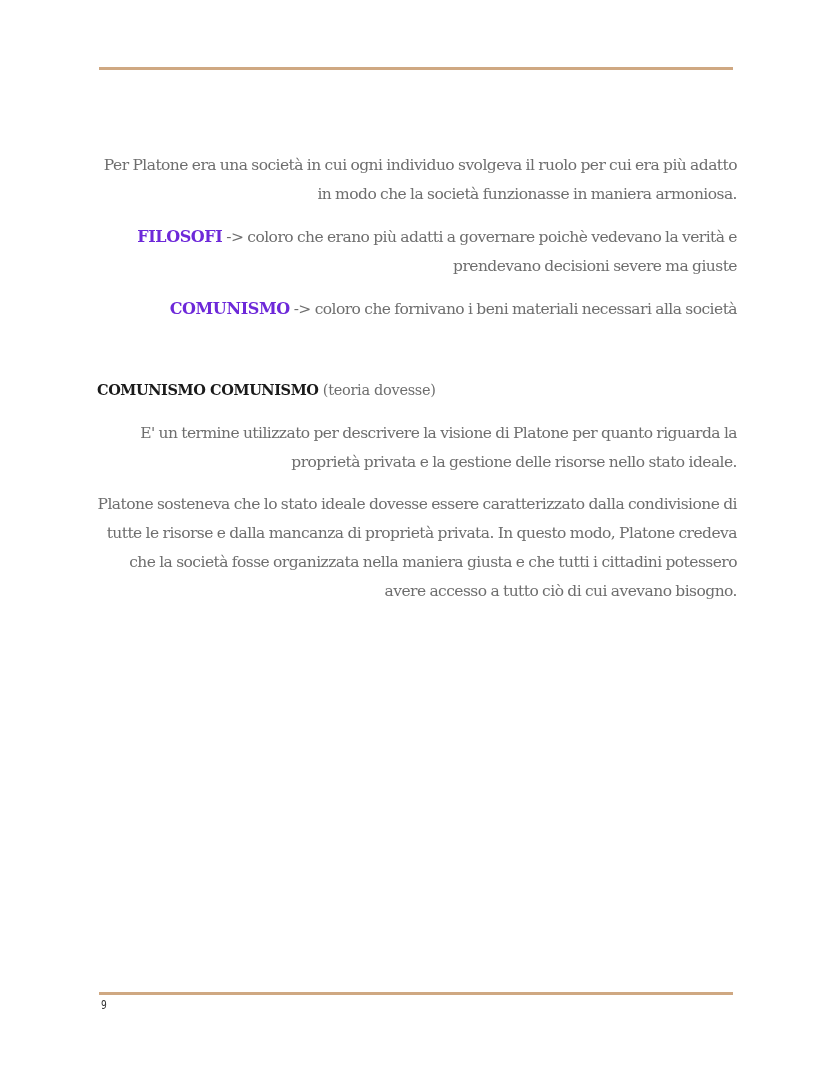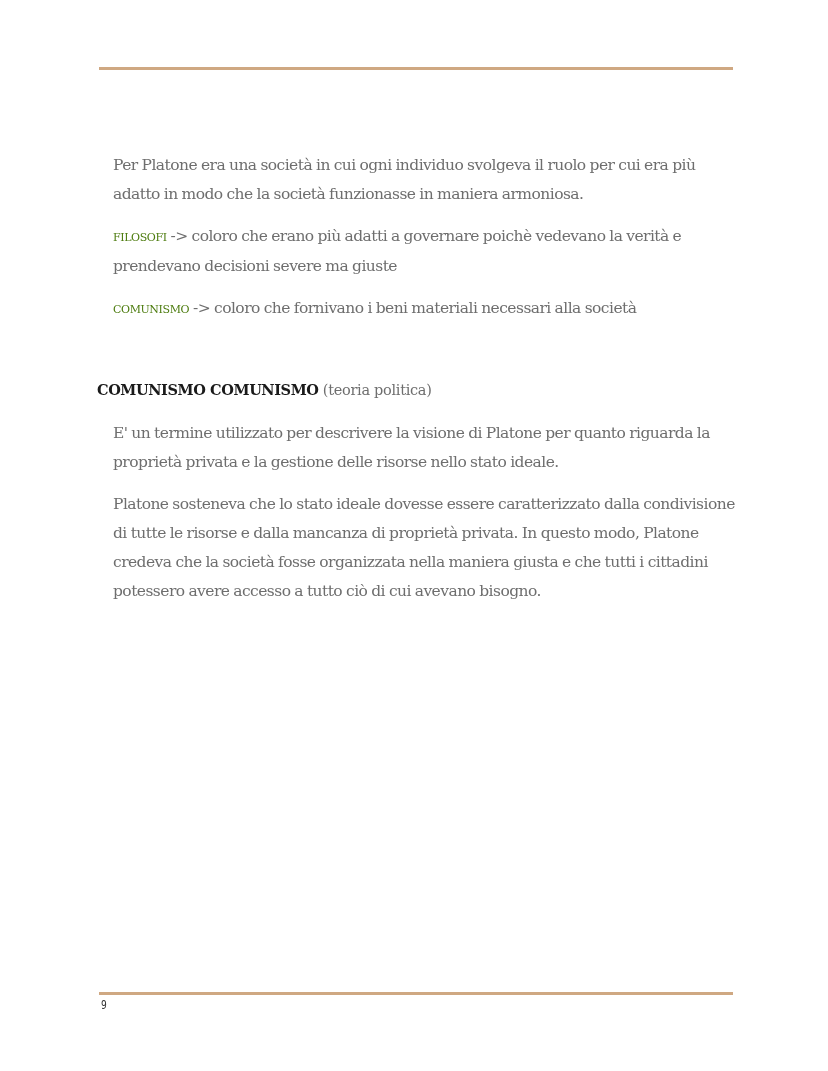--- a/index.html
+++ b/index.html
@@ -47,50 +47,51 @@
       letter-spacing: -0.4px;
       margin: 0 0 18px 0;
       line-height: 22px;
     }
     .heading .sub {
       font-weight: normal;
       color: #6e6e6e;
       letter-spacing: -0.3px;
     }
     p {
-      margin: 0 0 13px 16px;
+      margin: 0 0 13px 0;
       font-size: 15.5px;
       line-height: 29px;
       color: #6e6e6e;
       letter-spacing: -0.55px;
       word-spacing: -0.5px;
+      text-align: right;
     }
     p .term {
-      font-weight: normal;
-      color: #4d7c0f;
-      font-size: 11px;
+      font-weight: bold;
+      color: #6d28d9;
+      font-size: 16px;
       letter-spacing: -0.4px;
     }
     .section-gap { height: 42px; }
   </style>
 </head>
 <body>
 
 <div class="rule top"></div>
 
 <div class="content">
   <section>
     <p>Per Platone era una società in cui ogni individuo svolgeva il ruolo per cui era più adatto in modo che la società funzionasse in maniera armoniosa.</p>
     <p><span class="term">FILOSOFI</span><span> -&gt; coloro che erano più adatti a governare poichè vedevano la verità e prendevano decisioni severe ma giuste</span></p>
     <p><span class="term">COMUNISMO</span><span> -&gt; coloro che fornivano i beni materiali necessari alla società</span></p>
   </section>
 
   <div class="section-gap"></div>
 
   <section>
-    <h2 class="heading"><span>COMUNISMO COMUNISMO</span><span class="sub"> (teoria politica)</span></h2>
+    <h2 class="heading"><span>COMUNISMO COMUNISMO</span><span class="sub"> (teoria dovesse)</span></h2>
     <p>E' un termine utilizzato per descrivere la visione di Platone per quanto riguarda la proprietà privata e la gestione delle risorse nello stato ideale.</p>
     <p>Platone sosteneva che lo stato ideale dovesse essere caratterizzato dalla condivisione di tutte le risorse e dalla mancanza di proprietà privata. In questo modo, Platone credeva che la società fosse organizzata nella maniera giusta e che tutti i cittadini potessero avere accesso a tutto ciò di cui avevano bisogno.</p>
   </section>
 </div>
 
 <div class="rule bottom"></div>
 <div class="page-number">9</div>
 
 </body></html>

